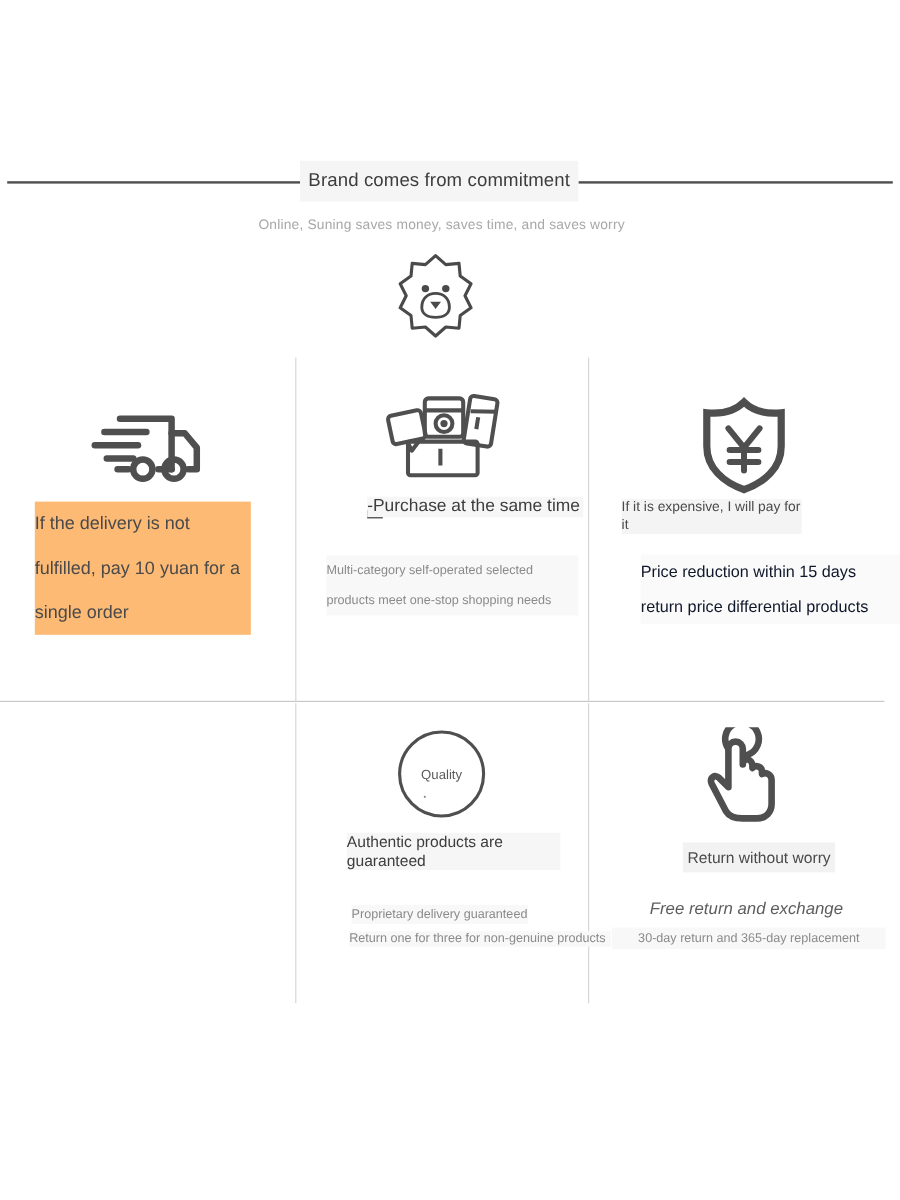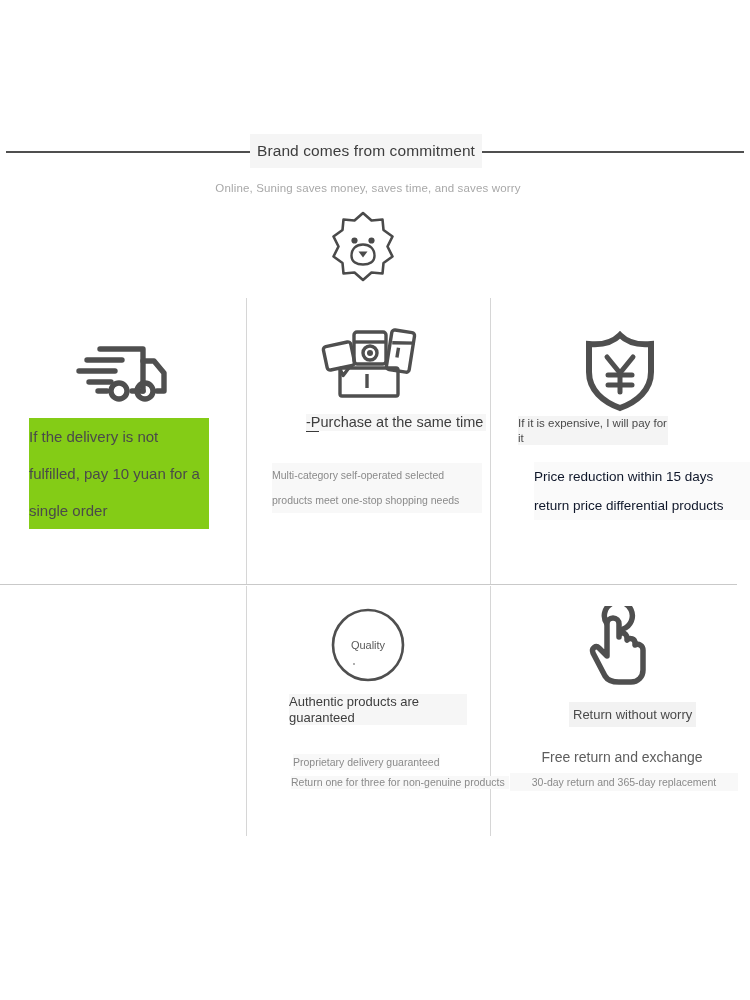--- a/index.html
+++ b/index.html
@@ -103,21 +103,21 @@
   .c1 { left: 0; top: 300px; width: 246px; }
   .c1 .icon-wrap { padding-top: 35px; }
   .c1 .t {
     position: absolute;
     top: 118px;
     left: 29px;
     width: 180px;
     font-size: 15px;
     line-height: 37px;
     color: #4a4a4a;
-    background: #84cc16;
+    background: #fdba74;
   }
 
   
   .c2 { left: 246px; top: 300px; width: 244px; }
   .c2 .icon-wrap { padding-top: 28px; }
   .c2 .t {
     position: absolute;
     top: 114px;
     left: 60px;
     width: 180px;
@@ -244,20 +244,21 @@
   }
   .c6 .s1 {
     position: absolute;
     top: 158px;
     left: 32px;
     width: 200px;
     text-align: center;
     font-size: 14px;
     line-height: 22px;
     color: #5d5d5d;
+    font-style: italic;
   }
   .c6 .s2 {
     position: absolute;
     top: 185px;
     left: 20px;
     width: 228px;
     text-align: center;
     font-size: 10.5px;
     line-height: 18px;
     color: #8a8a8a;

